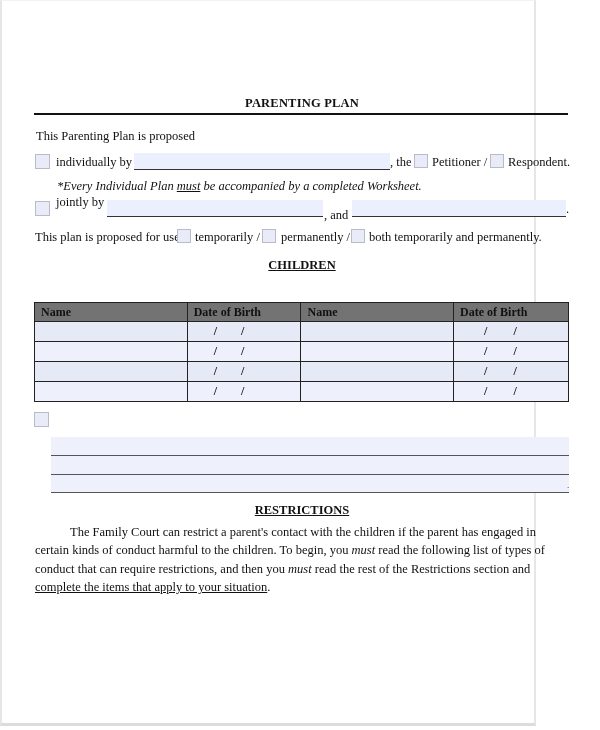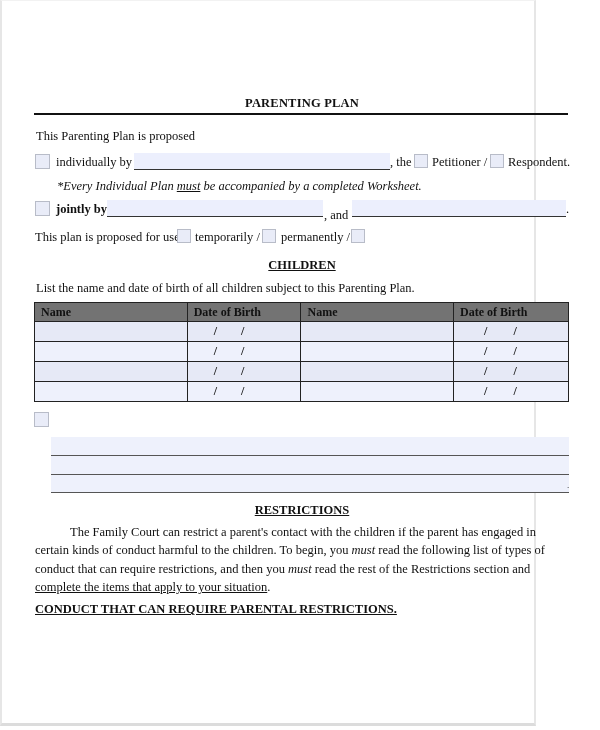--- a/index.html
+++ b/index.html
@@ -67,35 +67,35 @@
   <div class="field" style="left:132px; top:152px; width:256px;"></div>
   <div class="abs txt" style="left:388px; top:154px;">, the</div>
   <div class="cb" style="left:412px; top:153px;"></div>
   <div class="abs txt" style="left:430px; top:154px;">Petitioner /</div>
   <div class="cb" style="left:488px; top:153px;"></div>
   <div class="abs txt" style="left:506px; top:154px;">Respondent.</div>
 
   <div class="abs txt note" style="left:55px; top:178px;"><span>*Every Individual Plan </span><u>must</u><span> be accompanied by a completed Worksheet.</span></div>
 
   <div class="cb" style="left:33px; top:200px; width:15px; height:15px;"></div>
-  <div class="abs txt" style="left:54px; top:201px;font-weight:bold;">jointly by</div>
+  <div class="abs txt" style="left:54px; top:194px;">jointly by</div>
   <div class="field" style="left:105px; top:199px; width:216px;"></div>
   <div class="abs txt" style="left:322px; top:201px;margin-top:6px;">, and</div>
   <div class="field" style="left:350px; top:199px; width:214px;"></div>
   <div class="abs txt" style="left:564px; top:201px;">.</div>
 
   <div class="abs txt" style="left:33px; top:229px;">This plan is proposed for use</div>
   <div class="cb" style="left:175px; top:228px;"></div>
   <div class="abs txt" style="left:193px; top:229px;">temporarily /</div>
   <div class="cb" style="left:260px; top:228px;"></div>
   <div class="abs txt" style="left:279px; top:229px;">permanently /</div>
   <div class="cb" style="left:349px; top:228px;"></div>
+  <div class="abs txt" style="left:367px; top:229px;">both temporarily and permanently.</div>
 
   <div class="abs heading-u" style="left:0; width:600px; text-align:center; top:257px;">CHILDREN</div>
-  <div class="abs txt" style="left:34px; top:280px;">List the name and date of birth of all children subject to this Parenting Plan.</div>
 
   <table class="kids">
     <colgroup>
       <col style="width:153px">
         <col style="width:114px">
         <col style="width:153px">
         <col style="width:115px">
     </colgroup>
     <thead>
       <tr>
@@ -135,15 +135,14 @@
 
   <div class="cb" style="left:32px; top:411px; width:15px; height:15px;"></div>
   <div class="reason-line" style="top:436px;"></div>
   <div class="reason-line" style="top:455px;"></div>
   <div class="reason-line" style="top:474px; height:18px;"></div>
   <div class="abs txt" style="left:565px; top:479px; font-size:9px;">.</div>
 
   <div class="abs heading-u" style="left:0; width:600px; text-align:center; top:502px;">RESTRICTIONS</div>
   <div class="abs para" style="left:33px; top:522px; width:535px; text-indent:35px;"><span>The Family Court can restrict a parent's contact with the children if the parent has engaged in certain kinds of conduct harmful to the children.  To begin, you </span><em>must</em><span> read the following list of types of conduct that can require restrictions, and then you </span><em>must</em><span> read the rest of the Restrictions section and </span><u>complete the items that apply to your situation</u><span>.</span></div>
 
-  <div class="abs heading-u" style="left:33px; top:601px;">CONDUCT THAT CAN REQUIRE PARENTAL RESTRICTIONS.</div>
 
 </div>
 
 </body></html>

